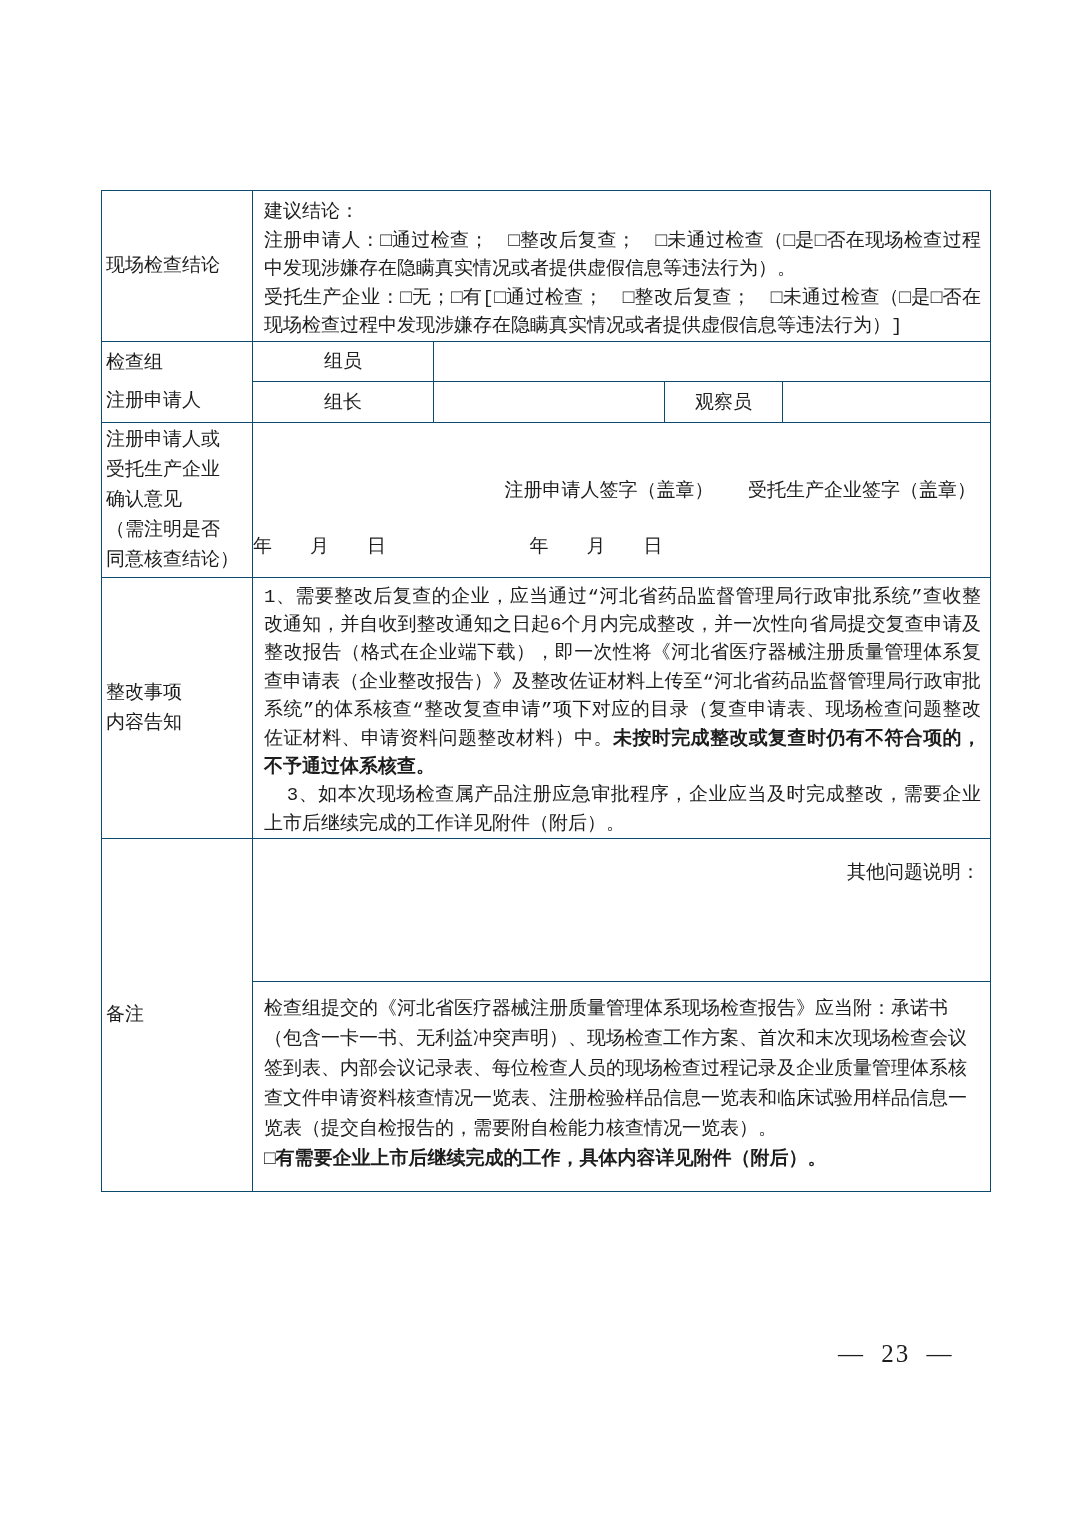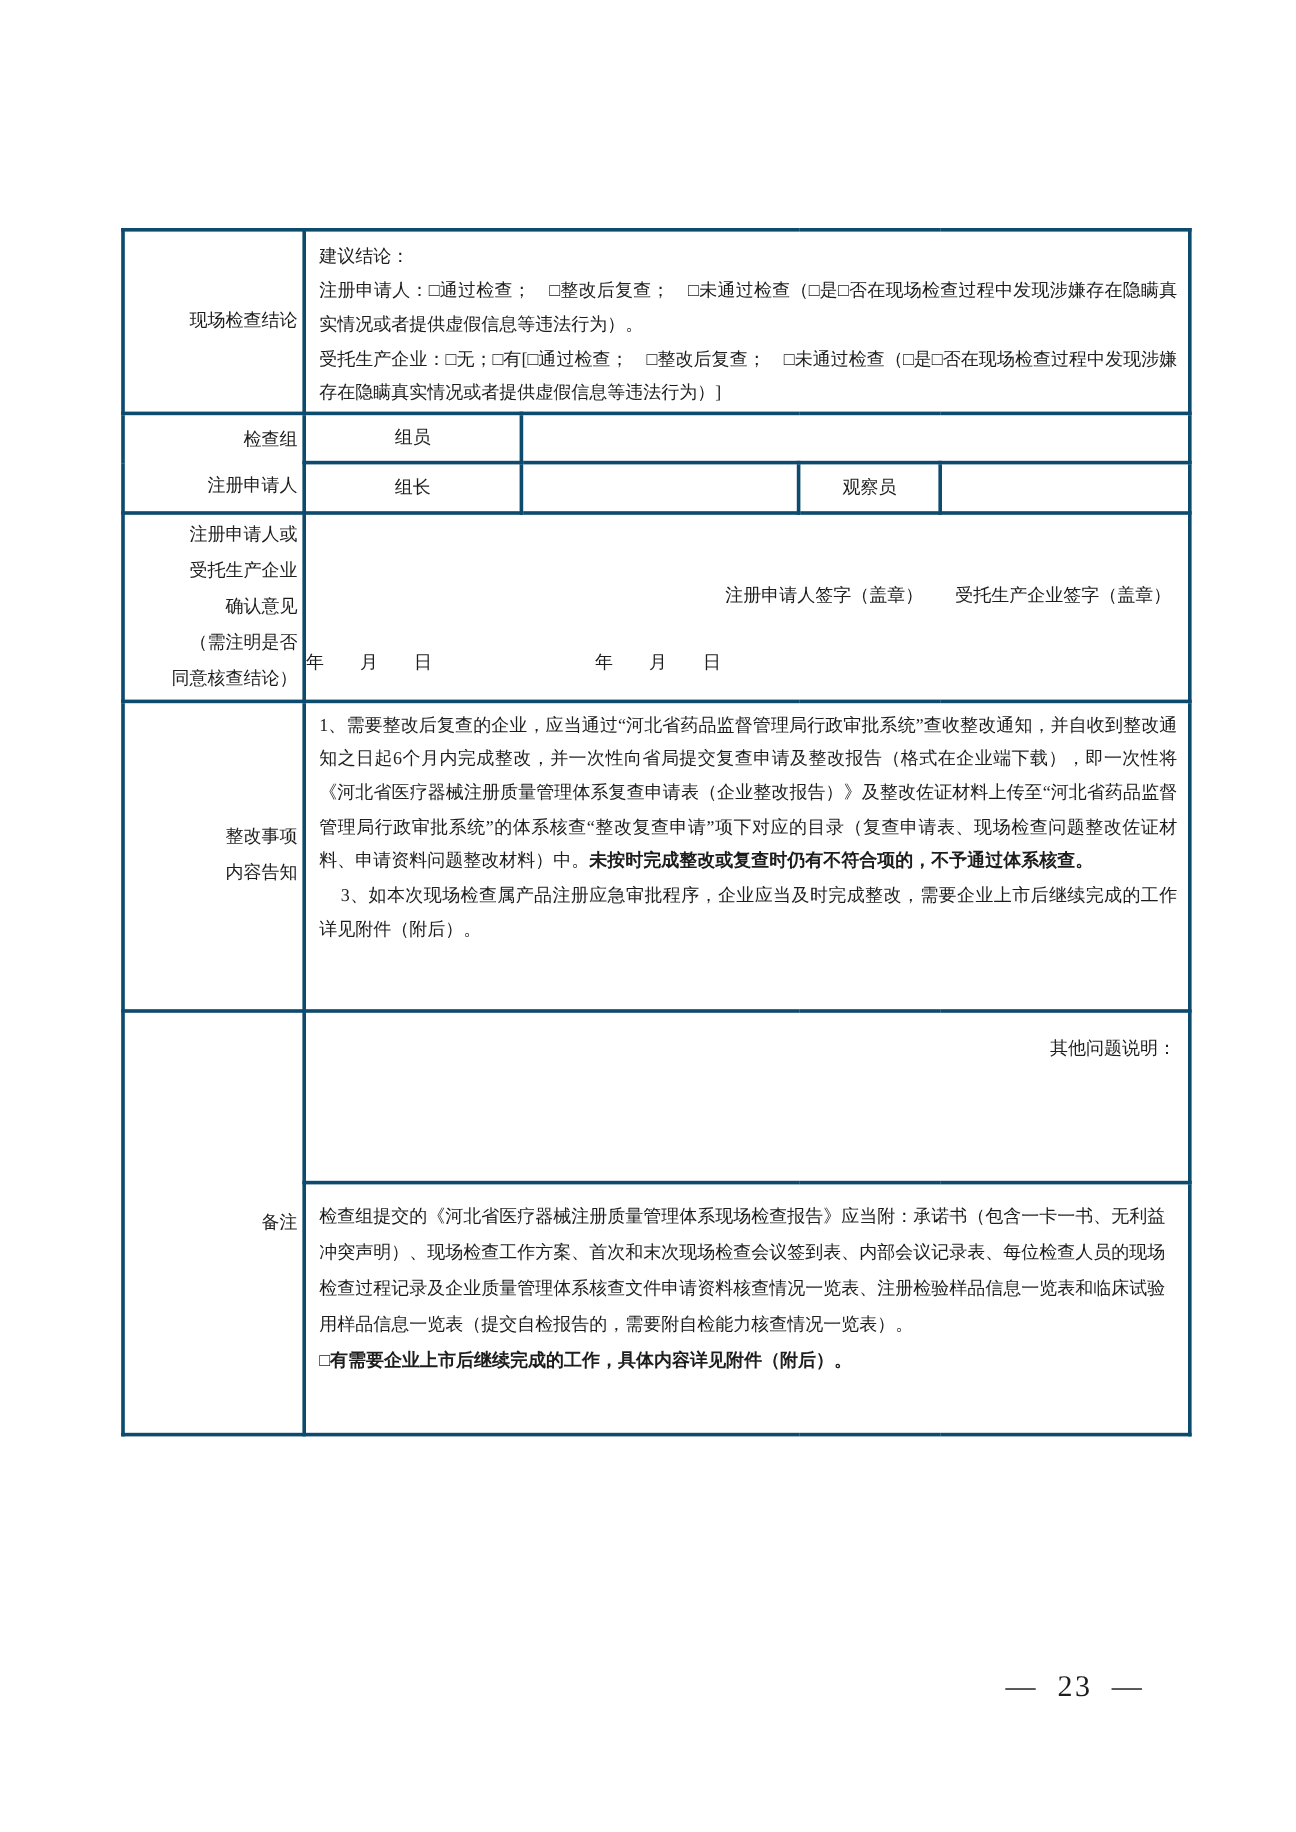--- a/index.html
+++ b/index.html
@@ -16,36 +16,37 @@
     overflow: hidden;
   }
   table.form-table {
     position: absolute;
     left: 101px; top: 190px;
     width: 889px;
     border-collapse: collapse;
     table-layout: fixed;
   }
   td {
-    border: 3px solid #0c4a6e;
-    font-size: 15px;
+    border: 1px solid #0c4a6e;
+    font-size: 19px;
     vertical-align: middle;
     overflow: hidden;
+    font-family: Liberation Mono, monospace;
   }
   
   .h-r1  { height: 147px; }
   .h-r2a { height: 37px; }
   .h-r2b { height: 37px; }
   .h-r3  { height: 151px; }
   .h-r4  { height: 258px; }
   .h-r5a { height: 143px; }
   .h-r5b { height: 210px; }
 
   .label-cell {
-    text-align: right;
+    text-align: left;
     line-height: 30px;
     padding: 2px 4px;
     margin-top: 24px;
   }
   .label-cell .lbl-line { line-height: 30px; }
   .team-label .lbl-line { line-height: 38px; }
 
   .mini-label { text-align: center; }
 
   .content-cell {
@@ -77,21 +78,21 @@
   }
   .date-line .date-left { margin-right: 132px; }
 
   
   .other-cell { vertical-align: top; padding: 20px 10px 0 11px; text-align: right; }
   .remarks-note-cell { vertical-align: top; padding: 12px 9px 0 11px; line-height: 30px; }
   .remarks-note-cell .post-market { font-weight: bold; display: block; }
 
   .page-number {
     position: absolute;
-    left: 838px; top: 1392px;
+    left: 838px; top: 1340px;
     font-size: 25px;
     letter-spacing: 2px;
     word-spacing: 8px;
     color: #1d1d1d;
     white-space: nowrap;
   }
 </style>
 </head>
 <body>
 

